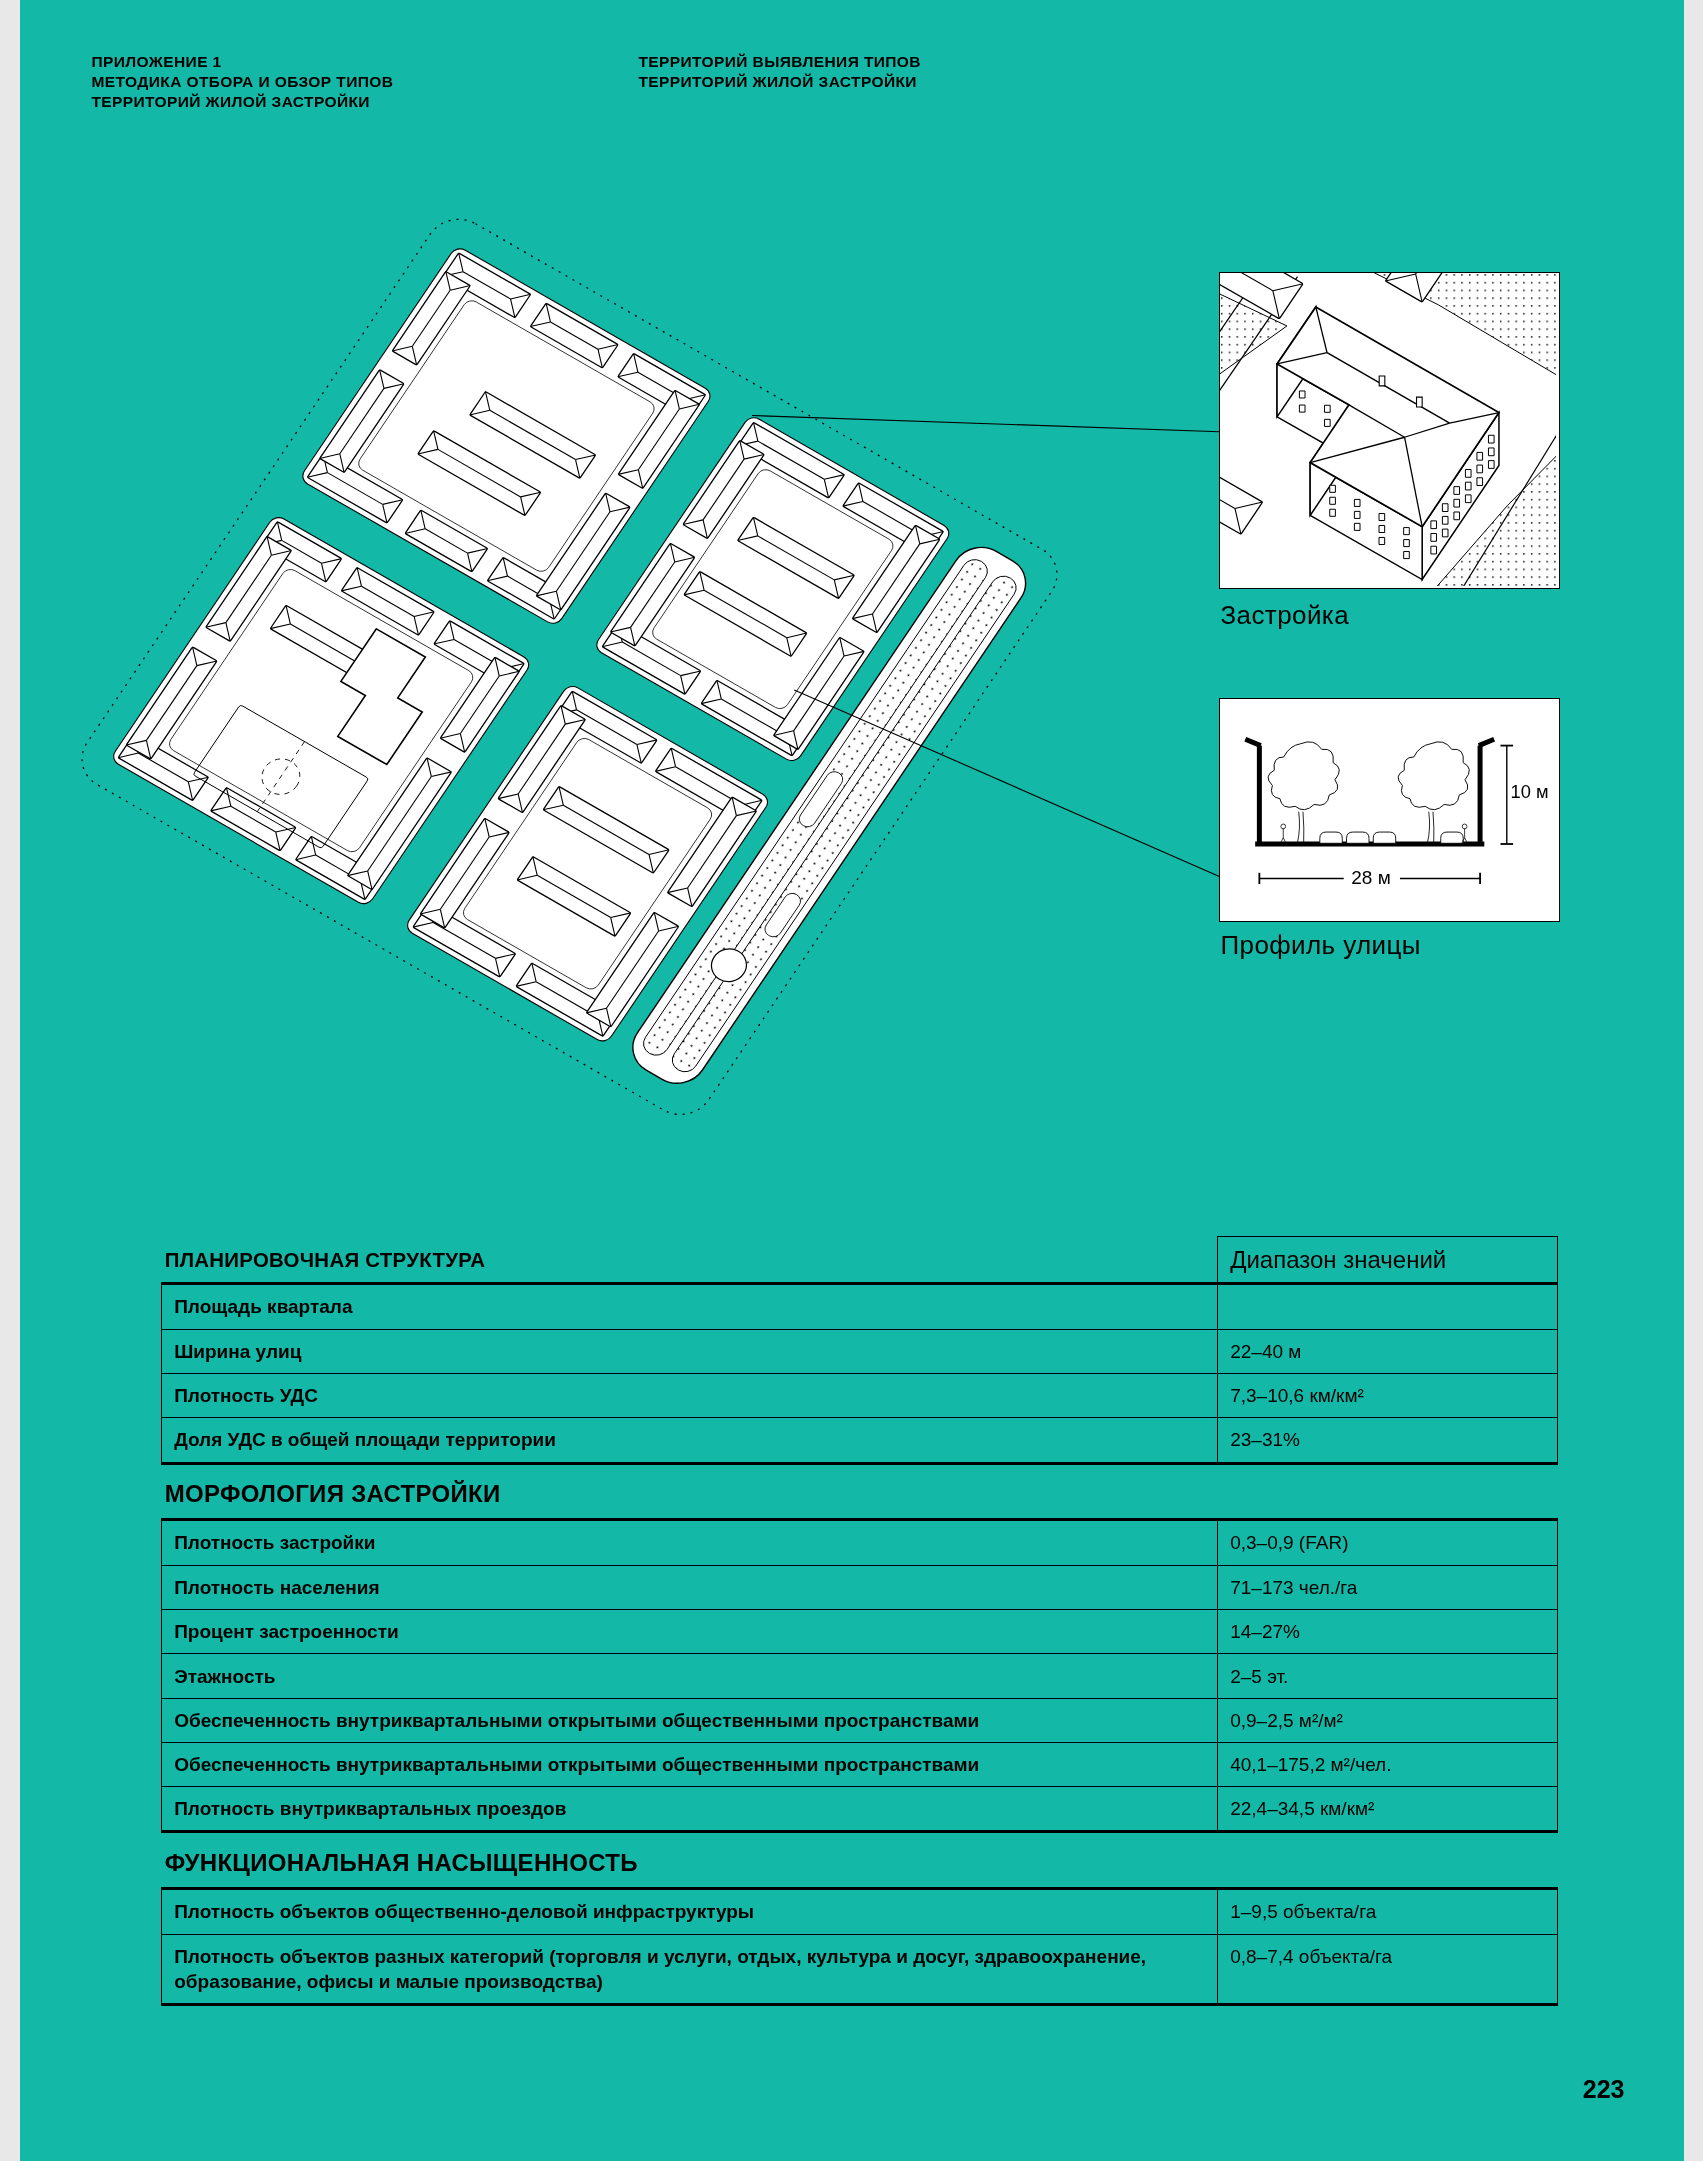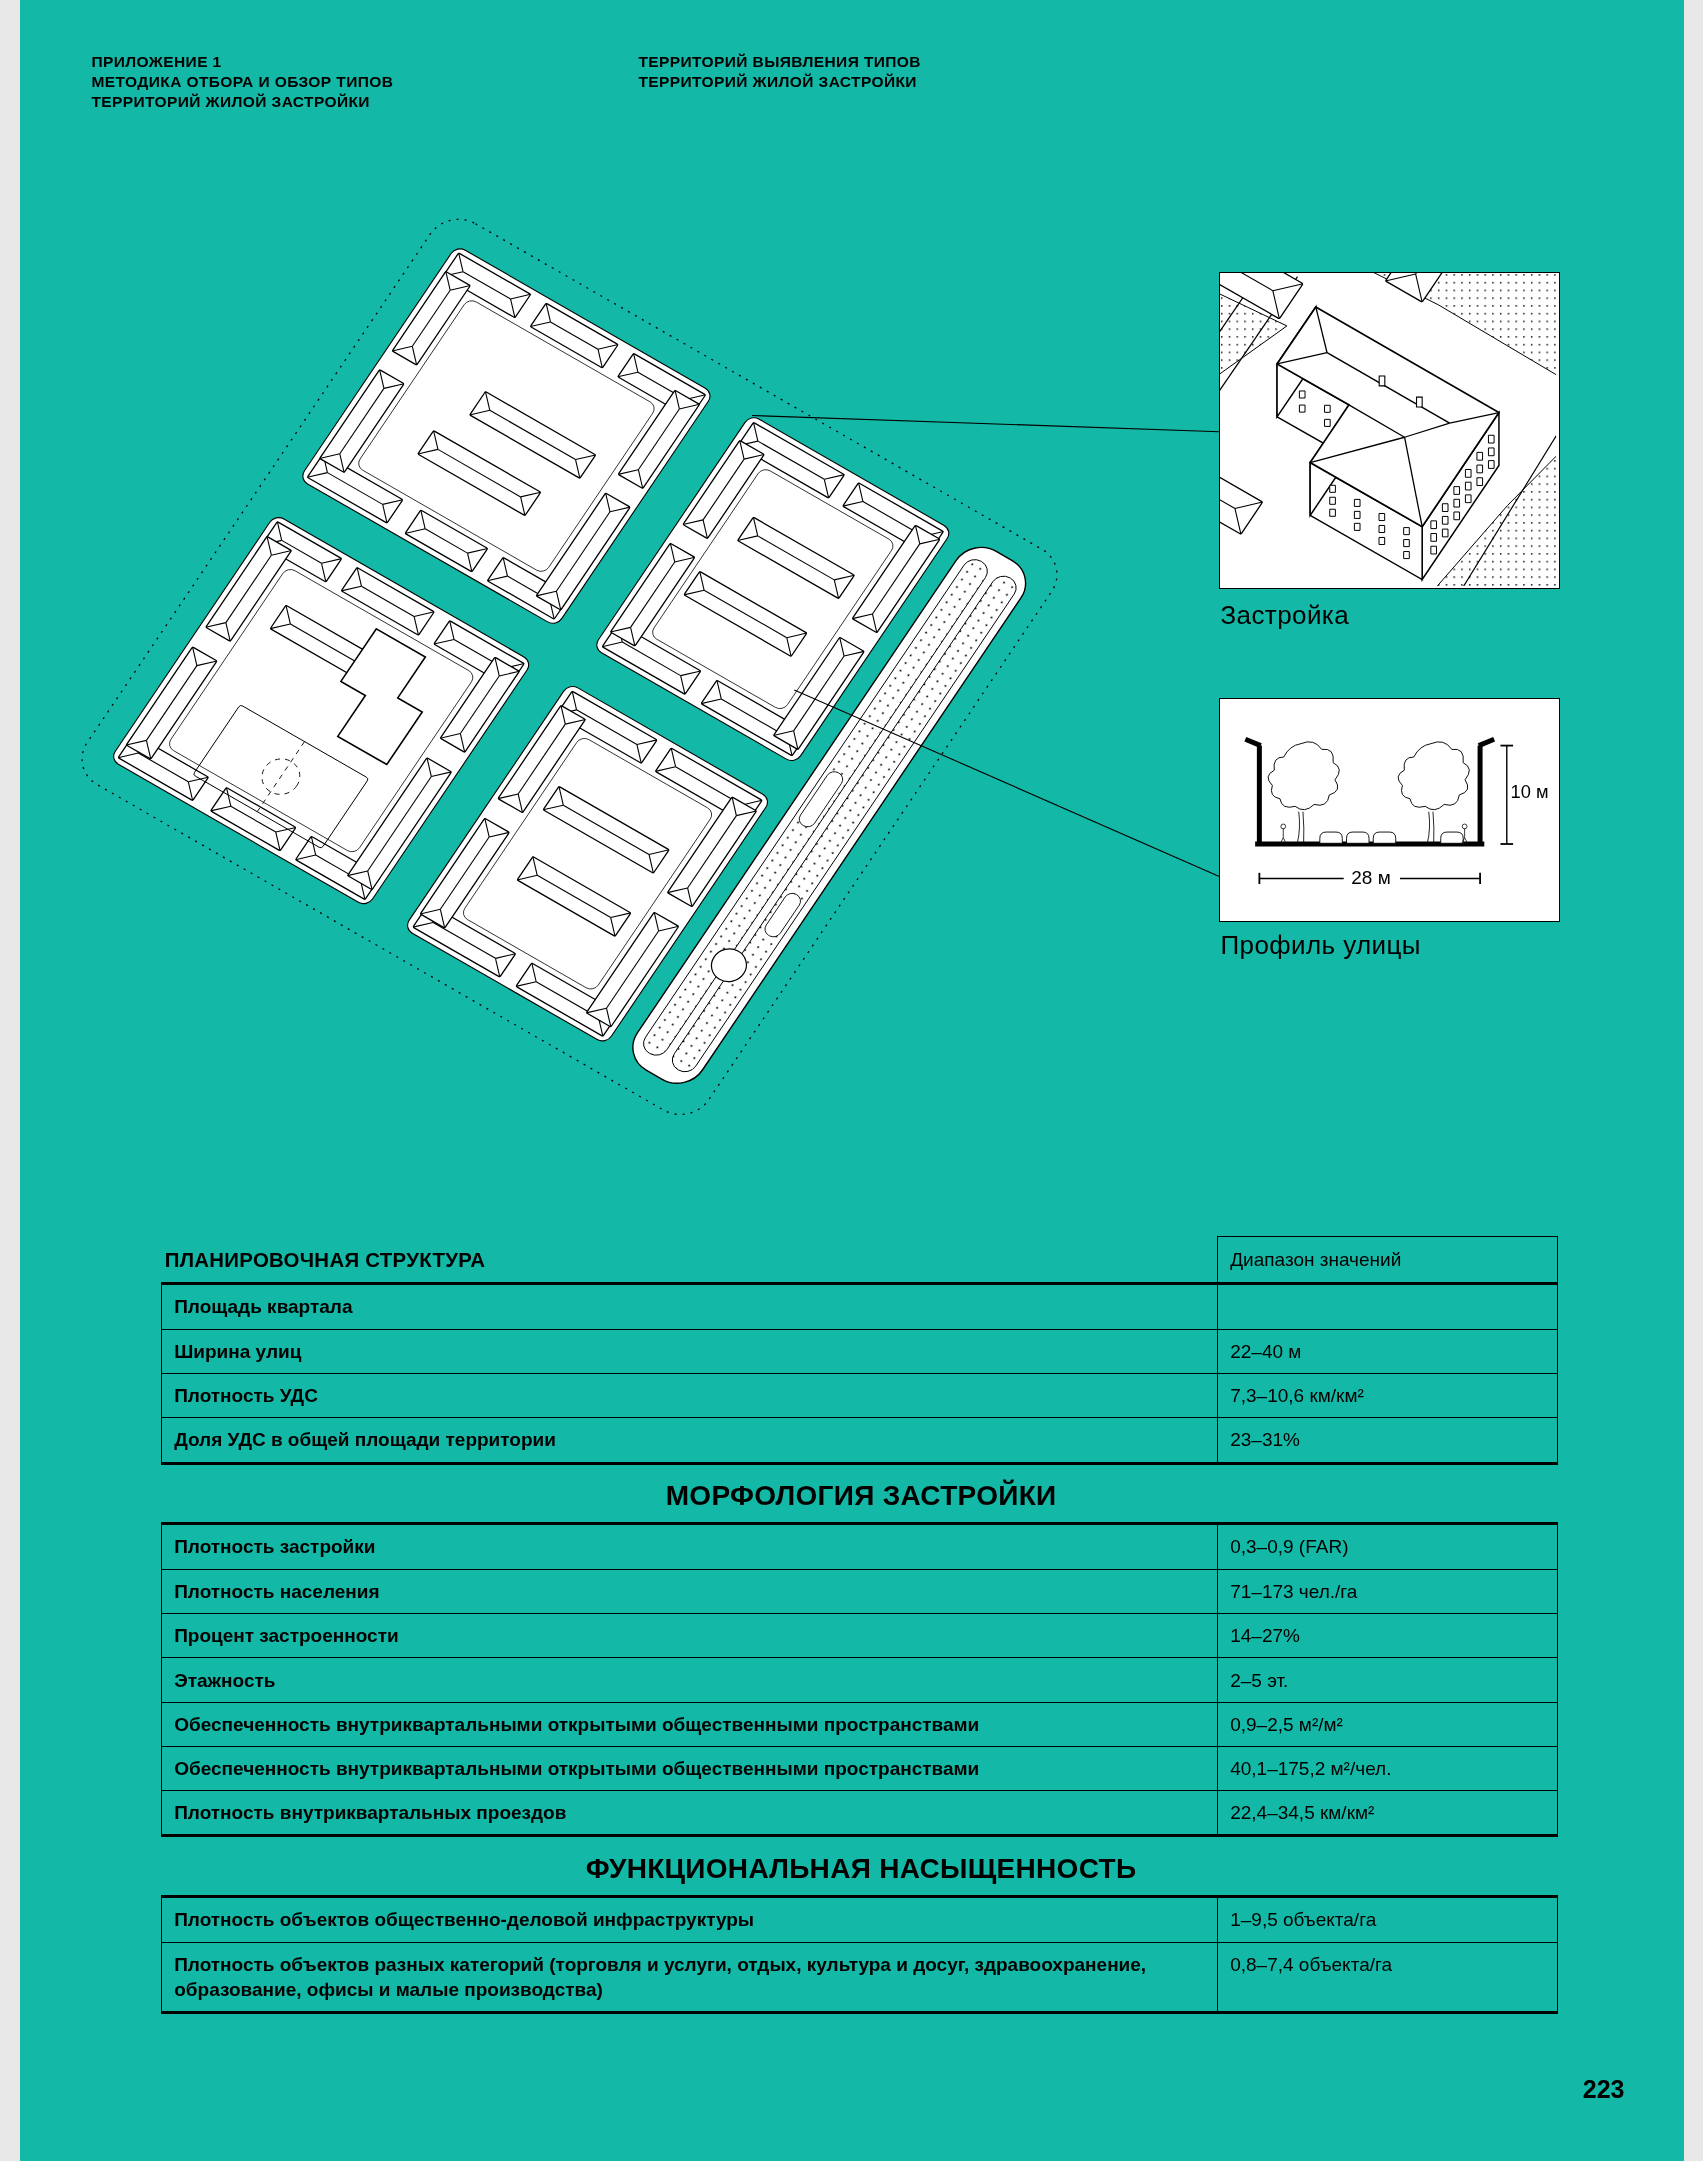--- a/index.html
+++ b/index.html
@@ -21,30 +21,30 @@
   #dim-h{left:291px;top:82px;}
   #dim-w{left:125px;top:168px;width:53px;text-align:center;font-size:19px;}
   
   #site-wrap{position:absolute;left:0;top:169px;width:1704px;height:1042px;}
   
   #tables{position:absolute;left:141px;top:1236px;width:1397px;}
   .sec-head{display:flex;align-items:stretch;}
   .sec-title{flex:1;display:flex;align-items:flex-end;padding:0 0 10px 4.2px;
              font-size:20.4px;font-weight:700;letter-spacing:0.3px;}
   .val-head{width:341px;box-sizing:border-box;border:1.4px solid #000;border-bottom:none;
-            height:46px;display:flex;align-items:center;padding-left:12.7px;font-size:19px;}
+            height:46px;display:flex;align-items:center;padding-left:12.7px;font-size:24px;}
   .dtable{border-top:3.5px solid #000;border-bottom:3.5px solid #000;
           border-left:1.4px solid #000;border-right:1.4px solid #000;}
   .drow{display:flex;border-top:1.8px solid #000;min-height:44px;box-sizing:border-box;}
   .drow:first-child{border-top:none;}
   .cl{width:1056px;box-sizing:border-box;border-right:1.1px solid #000;
       padding:9.1px 14px 9.1px 12.7px;font-size:19px;line-height:25px;font-weight:bold;}
   .cv{flex:1;padding:9.1px 8.4px 9.1px 12.7px;font-size:19px;line-height:25px;}
-  .sec2-title{font-size:28px;font-weight:700;letter-spacing:0.3px;padding-left:4.2px;
-              margin:15.5px 0 10px 0;text-align:center;}
+  .sec2-title{font-size:24px;font-weight:700;letter-spacing:0.3px;padding-left:4.2px;
+              margin:15.5px 0 10px 0;}
   
   #page-num{position:absolute;right:59px;top:2075px;font-size:25px;font-weight:700;}
 </style>
 </head>
 <body>
 
 <div class="page">
 
   <div class="hdr" id="hdr-left">
     <div>ПРИЛОЖЕНИЕ 1</div>

